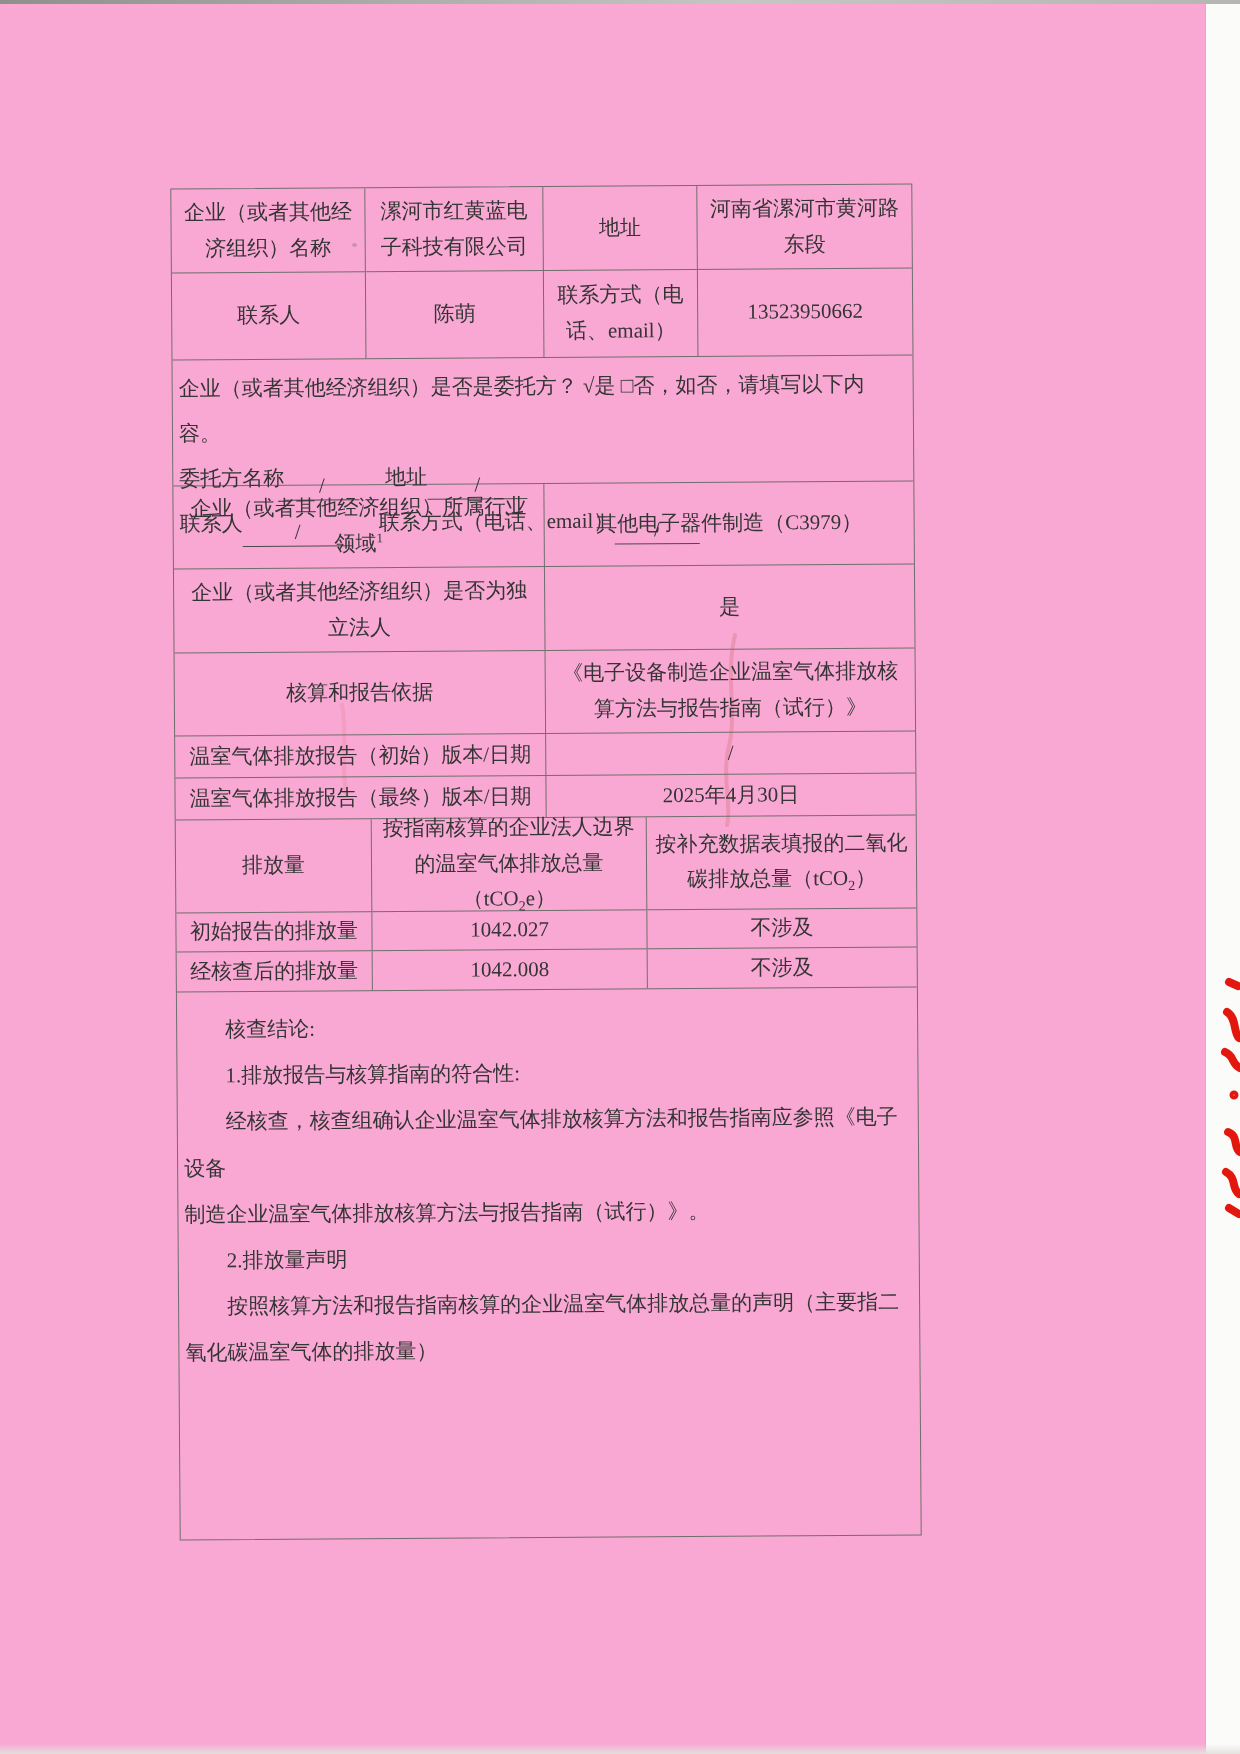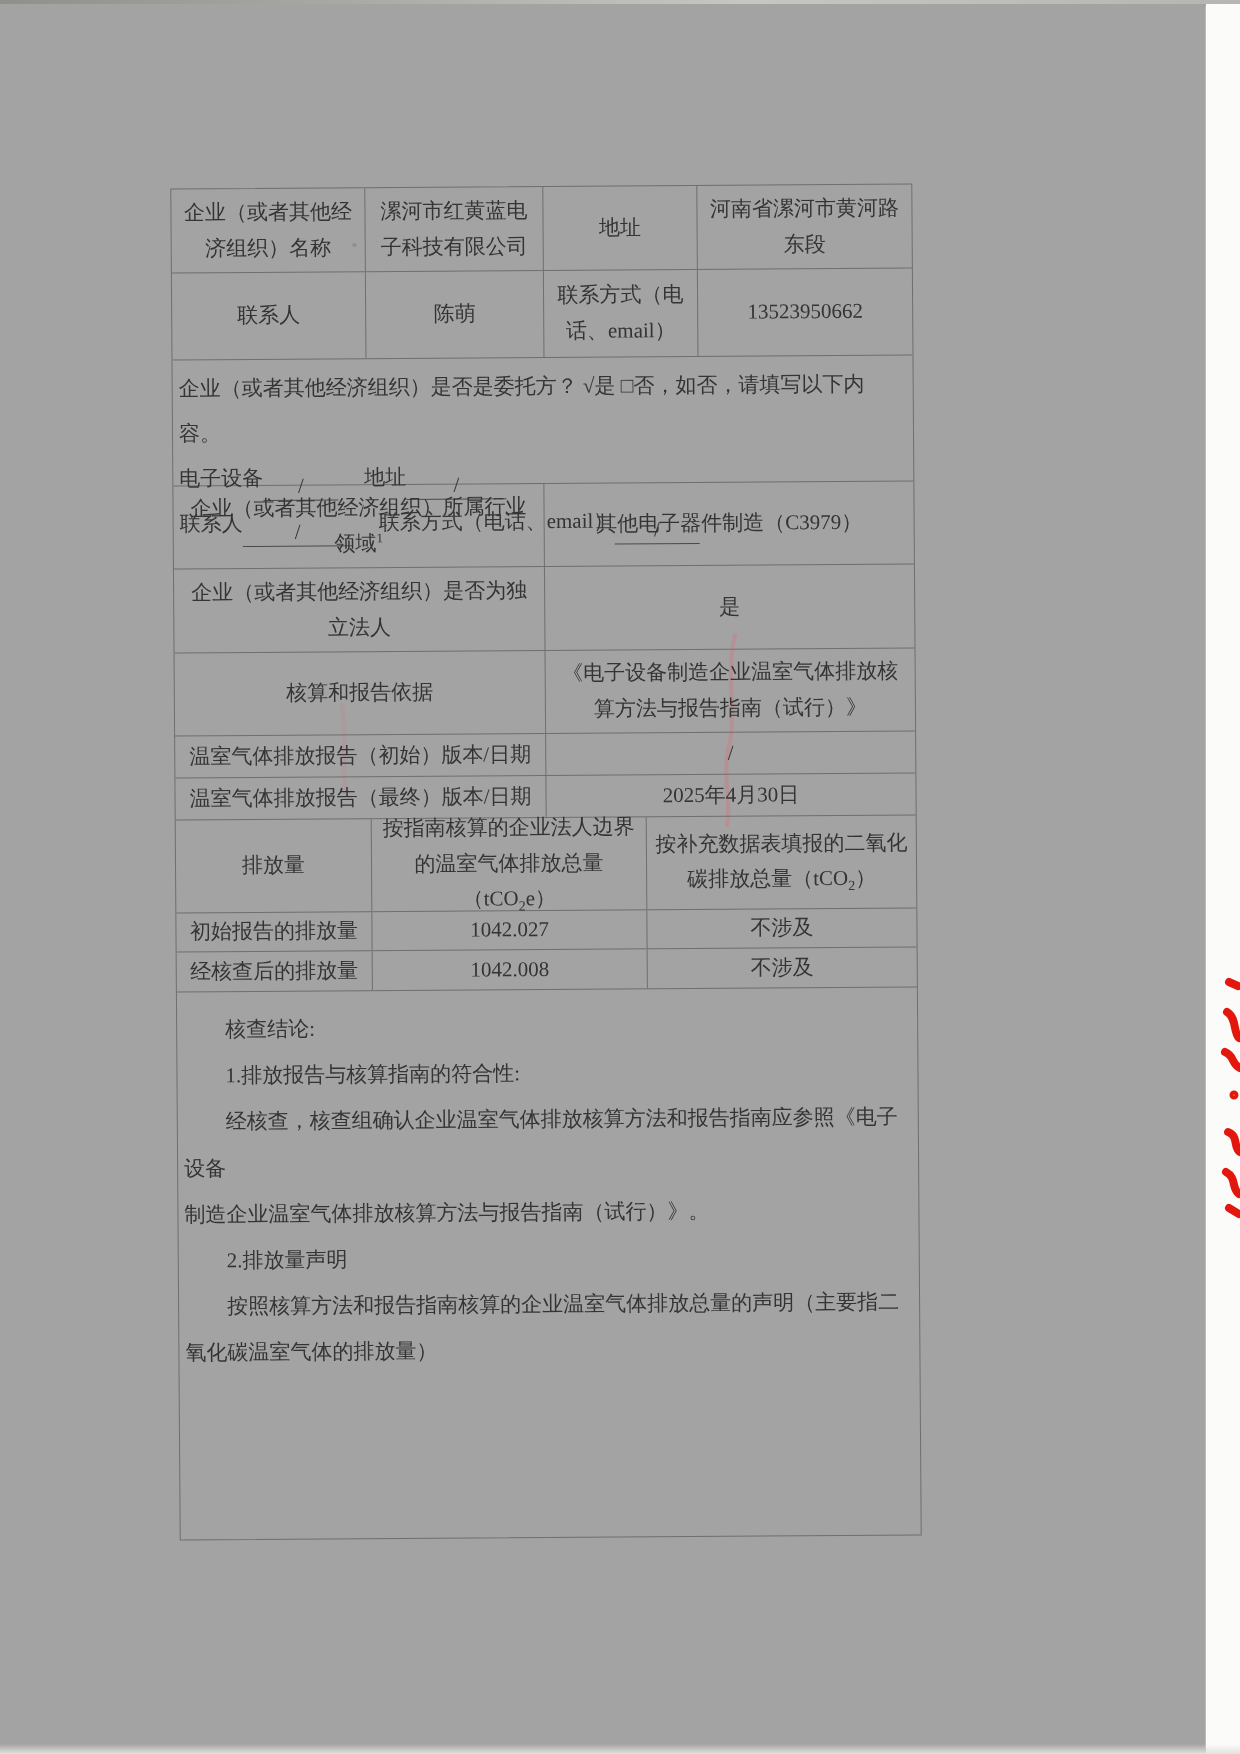--- a/index.html
+++ b/index.html
@@ -1,19 +1,19 @@
 <!DOCTYPE html>
 <html><head>
 <meta charset="utf-8">
 <style>
   html,body{margin:0;padding:0;background:#e9e8e4;}
   .page{
     position:relative;
     width:1240px;height:1754px;
-    background:#a3a3a3;
+    background:#f9a8d4;
     overflow:hidden;
     font-family:"Liberation Serif","DejaVu Serif",serif;
     color:#343434;
   }
   
   .scan-top{position:absolute;top:0;left:0;width:1240px;height:4px;
     background:linear-gradient(90deg,#8f8f8b,#c6c6c2 60%,#b5b5b1);}
   .paper-edge-right{position:absolute;top:6px;left:1205px;width:1px;height:1742px;
     background:#bdbcb7;}
   .right-strip{position:absolute;top:4px;left:1206px;width:34px;height:1750px;
@@ -95,21 +95,21 @@
       <div class="td w193">联系人</div>
       <div class="td w178">陈萌</div>
       <div class="td w154">联系方式（电话、email）</div>
       <div class="td w215">13523950662</div>
     </div>
 
     <div class="tr h125">
       <div class="td block" style="width:740px">
         <div>企业（或者其他经济组织）是否是委托方？ √是 □否，如否，请填写以下内容。</div>
         <div>
-          <span>电子设备</span><span class="bl w75">/</span><span class="gap"></span><span>地址</span><span class="bl w100">/</span>
+          <span>委托方名称</span><span class="bl w75">/</span><span class="gap"></span><span>地址</span><span class="bl w100">/</span>
         </div>
         <div>
           <span>联系人</span><span class="bl w110">/</span><span class="gap"></span><span>联系方式（电话、email）</span><span class="bl w85">/</span>
         </div>
       </div>
     </div>
 
     <div class="tr h82">
       <div class="td w370">
           <span><span>企业（或者其他经济组织）所属行业领域</span><sup>1</sup></span>

